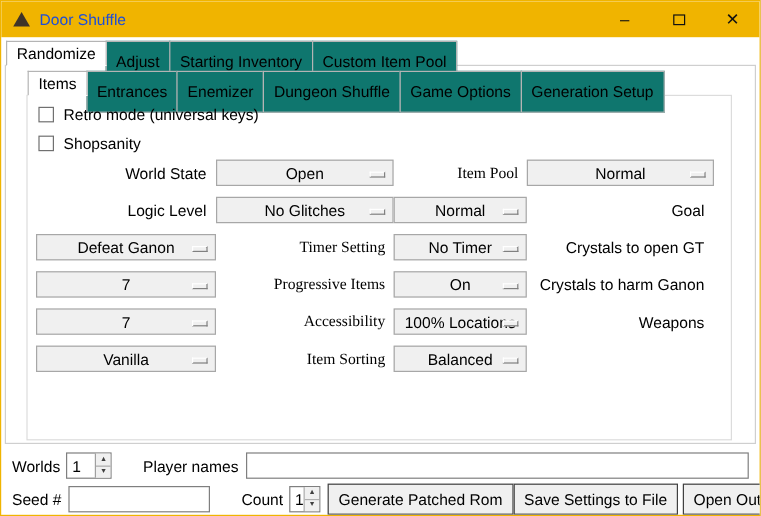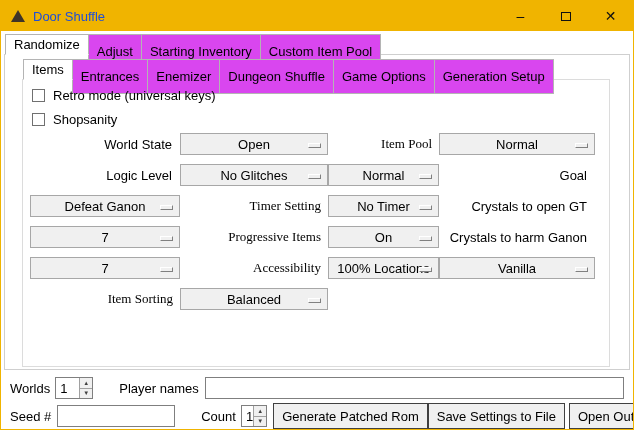--- a/index.html
+++ b/index.html
@@ -30,21 +30,21 @@
   .maxbox { width:10px; height:9px; border:1px solid #111; display:inline-block; }
 
   
   .content { position:absolute; top:31px; left:1px; right:1px; bottom:1px; background:#fff; }
 
   .tabs { position:absolute; display:flex; align-items:flex-start; z-index:2; }
   .tabs-outer { top:2px; left:3px; }
   .tabs-inner { top:27px; left:21px; }
   .tab {
     display:flex; align-items:center; padding:0 8px; height:35px;
-    background:#d946ef; border:1px solid #b4b4b4; white-space:nowrap;
+    background:#0f766e; border:1px solid #b4b4b4; white-space:nowrap;
   }
   .tab + .tab { margin-left:-1px; }
   .tab.active { background:#fff; height:21px; border-bottom:1px solid #fff; z-index:3; position:relative; }
 
   .pane-line-outer {
     position:absolute; top:22px; left:2px; right:2px; height:316px;
     border:1px solid #cfcfcf; z-index:0;
   }
   .pane-line-inner {
     position:absolute; top:47px; left:20px; right:22px; height:288px;
@@ -203,20 +203,21 @@
       <div class="dropdown">
         <span>7</span>
         <span class="dd-ind"></span>
       </div>
       <div class="flabel right-col">Accessibility</div>
       <div class="dropdown">
         <span>100% Locations</span>
         <span class="dd-ind"></span>
       </div>
 
+      <div class="flabel">Weapons</div>
       <div class="dropdown">
         <span>Vanilla</span>
         <span class="dd-ind"></span>
       </div>
       <div class="flabel right-col">Item Sorting</div>
       <div class="dropdown">
         <span>Balanced</span>
         <span class="dd-ind"></span>
       </div>
 

